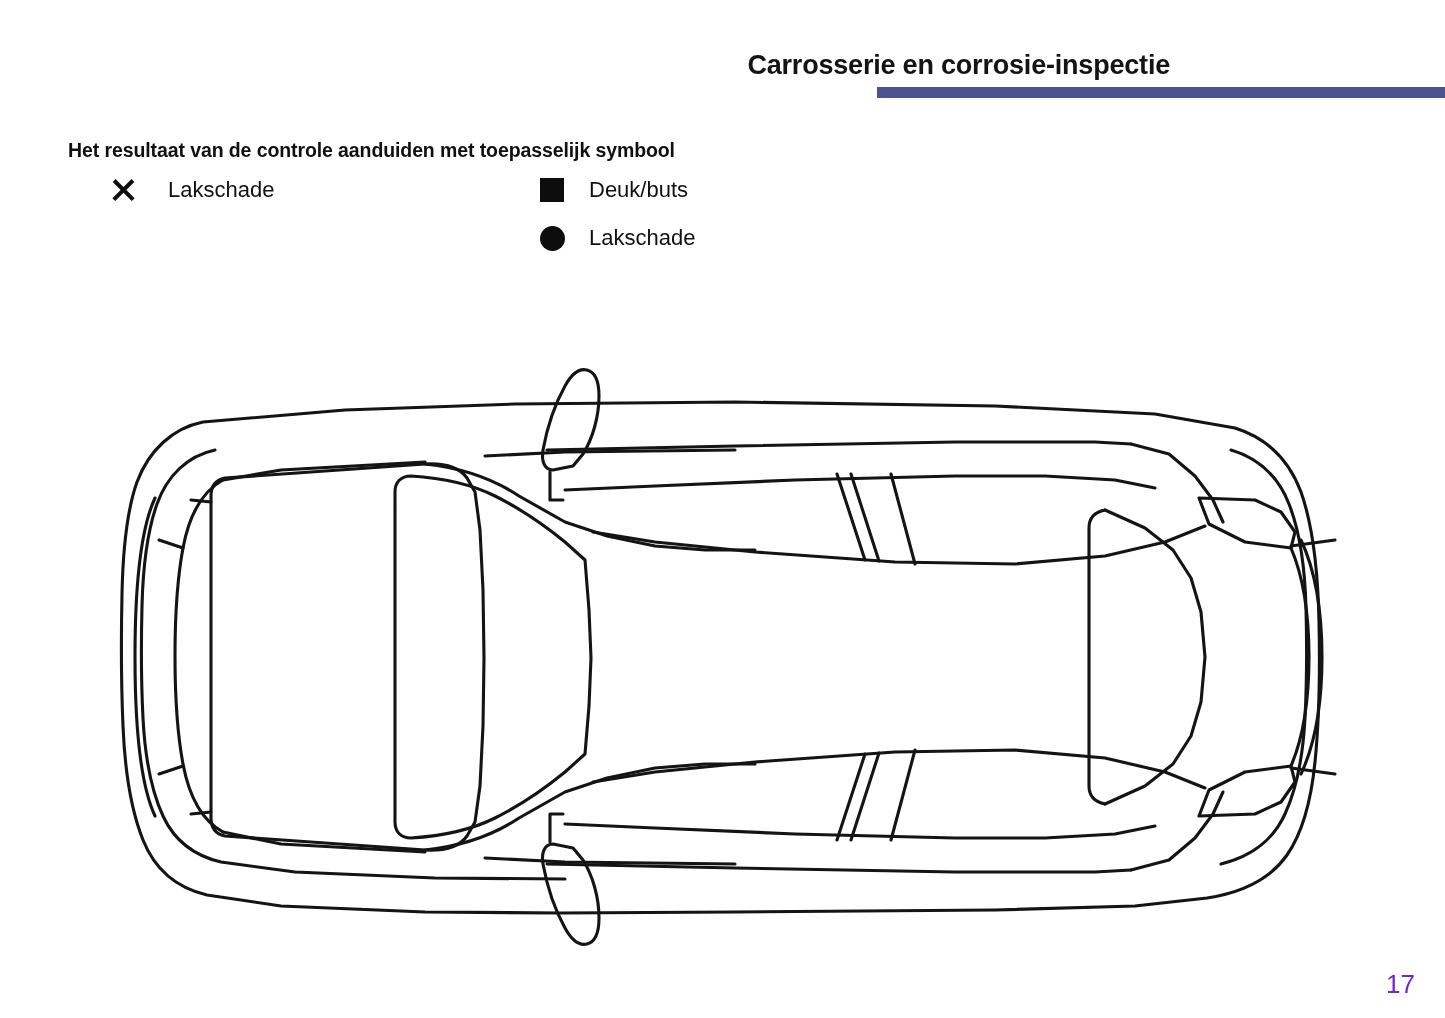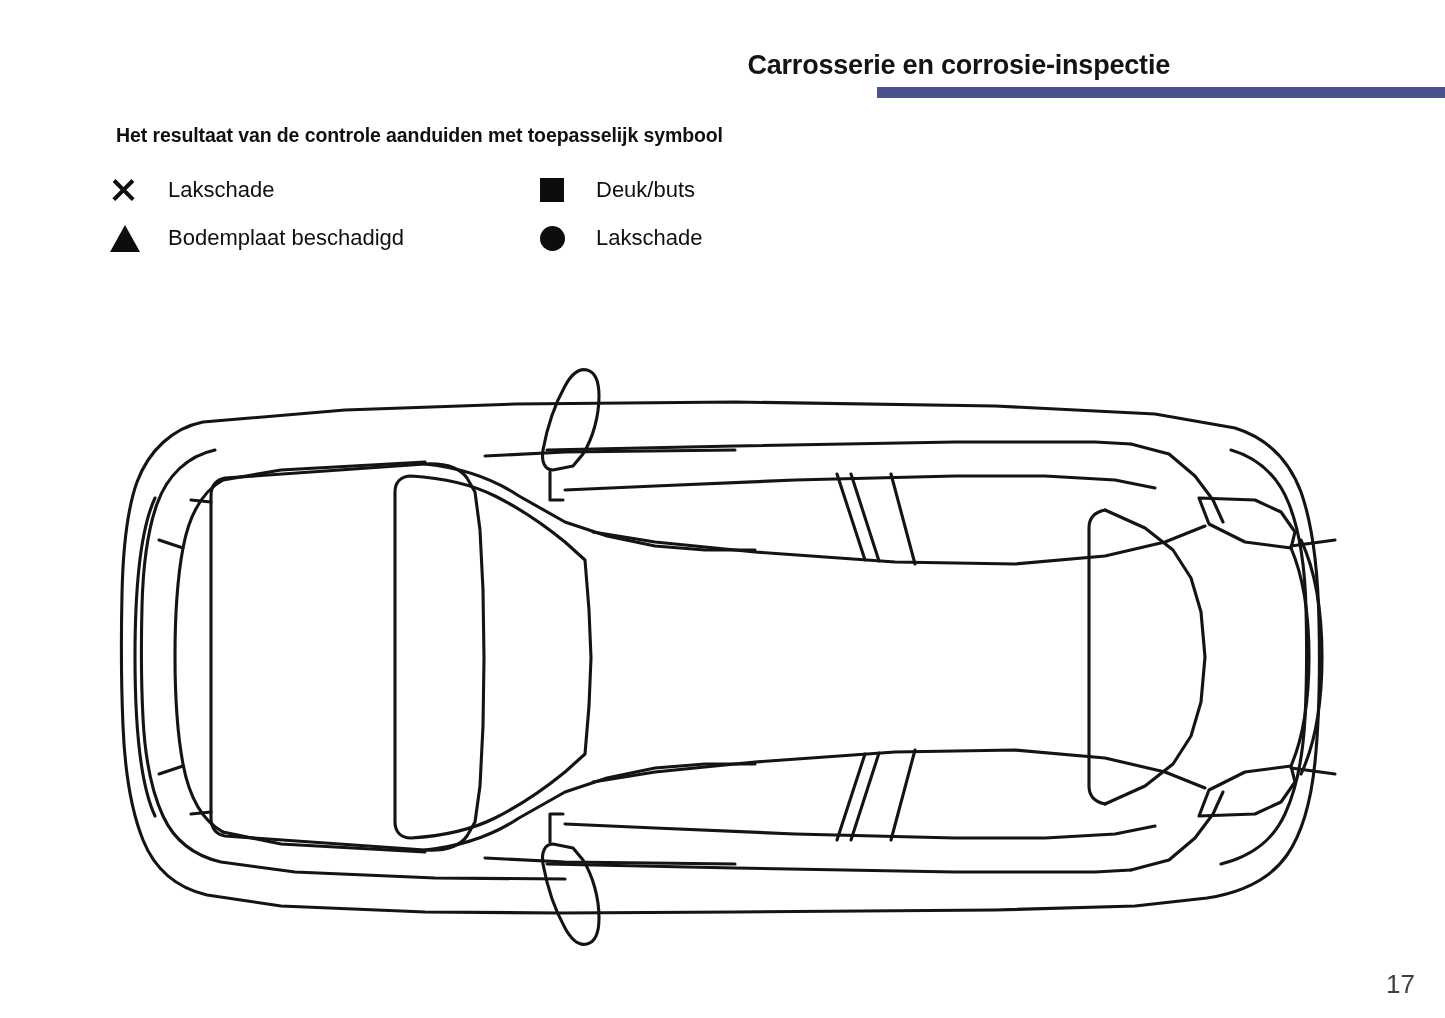--- a/index.html
+++ b/index.html
@@ -47,27 +47,26 @@
   
   #legend-block {
     position: absolute;
     left: 0;
     top: 124px;
     width: 1445px;
   }
   #legend-heading {
     position: absolute;
     left: 68px;
-    top: 0px;
+    top: 15px;
     font-size: 19.5px;
     font-weight: bold;
     letter-spacing: -0.1px;
     white-space: nowrap;
     color: #101010;
-    margin-left: 48px;
   }
   .legend-col {
     position: absolute;
     top: 42px;
   }
   #legend-col-left  { left: 110px; }
   #legend-col-right { left: 540px; }
 
   .legend-row {
     position: relative;
@@ -84,21 +83,21 @@
     justify-content: flex-start;
     flex: 0 0 auto;
   }
   .legend-label {
     font-size: 22px;
     line-height: 22px;
     color: #101010;
     white-space: nowrap;
     margin-left: 18px;
   }
-  #legend-col-right .legend-label { margin-left: 16px; }
+  #legend-col-right .legend-label { margin-left: 9px; }
 
   
   .sym-x {
     position: relative;
     width: 26px;
     height: 26px;
   }
   .sym-x::before, .sym-x::after {
     content: "";
     position: absolute;
@@ -157,21 +156,21 @@
     width: 100%;
     height: 100%;
   }
 
   
   #page-number {
     position: absolute;
     right: 30px;
     bottom: 18px;
     font-size: 26px;
-    color: #404040;
+    color: #6d28d9;
   }
 </style>
 </head>
 <body>
 
 <div id="header-block">
   <div id="page-title">Carrosserie en corrosie-inspectie</div>
   <div id="title-rule" style="background: rgb(74, 83, 144);"></div>
 </div>
 
@@ -181,26 +180,20 @@
 
   <div class="legend-col" id="legend-col-left">
 
     <div class="legend-row">
       <span class="legend-symbol">
         <span class="sym-x"></span>
       </span>
       <span class="legend-label">Lakschade</span>
     </div>
 
-    <div class="legend-row">
-      <span class="legend-symbol">
-        <span class="sym-triangle"></span>
-      </span>
-      <span class="legend-label">Bodemplaat beschadigd</span>
-    </div>
 
   </div>
 
   <div class="legend-col" id="legend-col-right">
 
     <div class="legend-row">
       <span class="legend-symbol">
         <span class="sym-square"></span>
       </span>
       <span class="legend-label">Deuk/buts</span>

